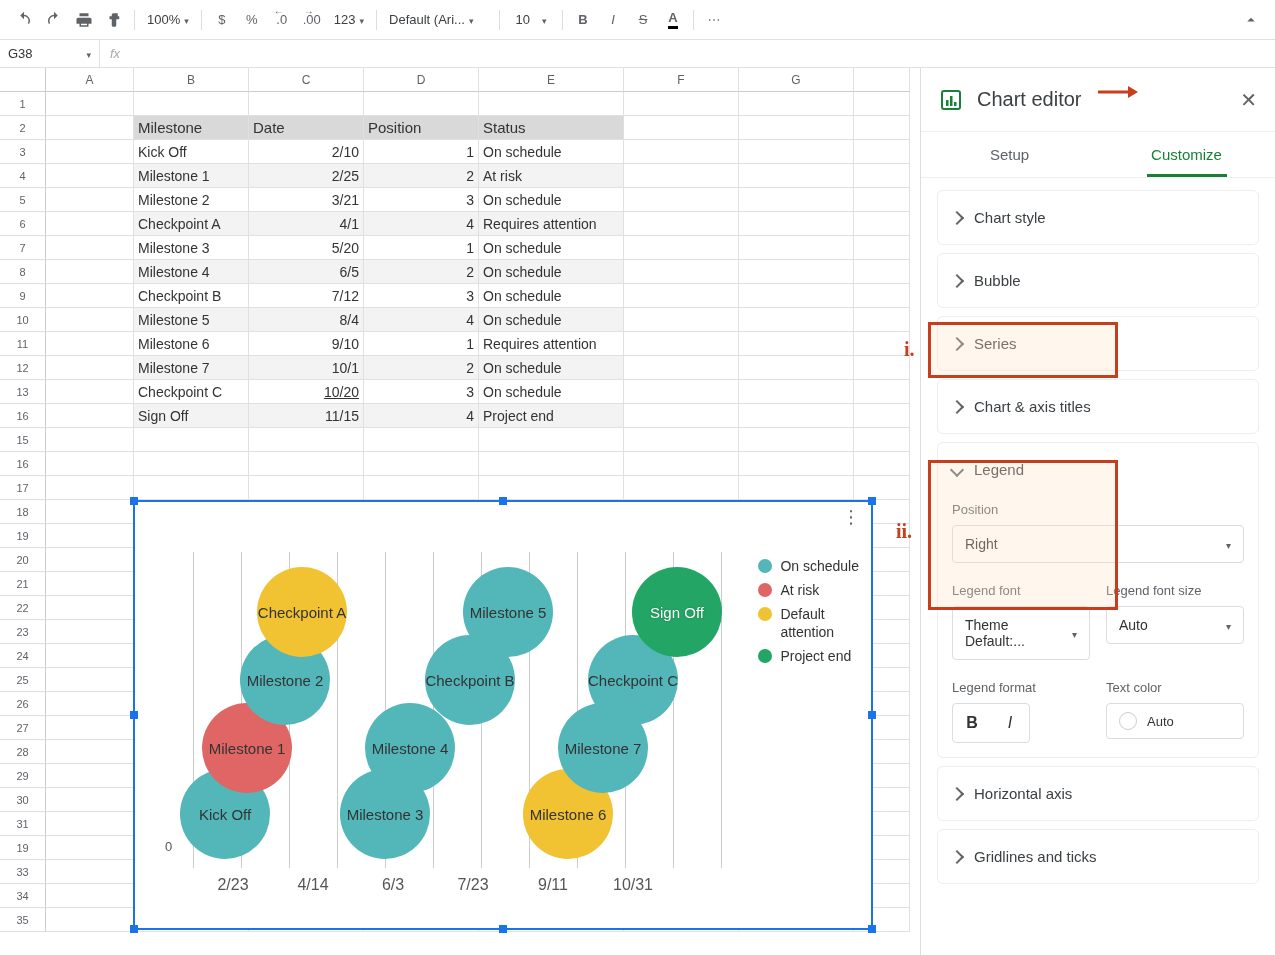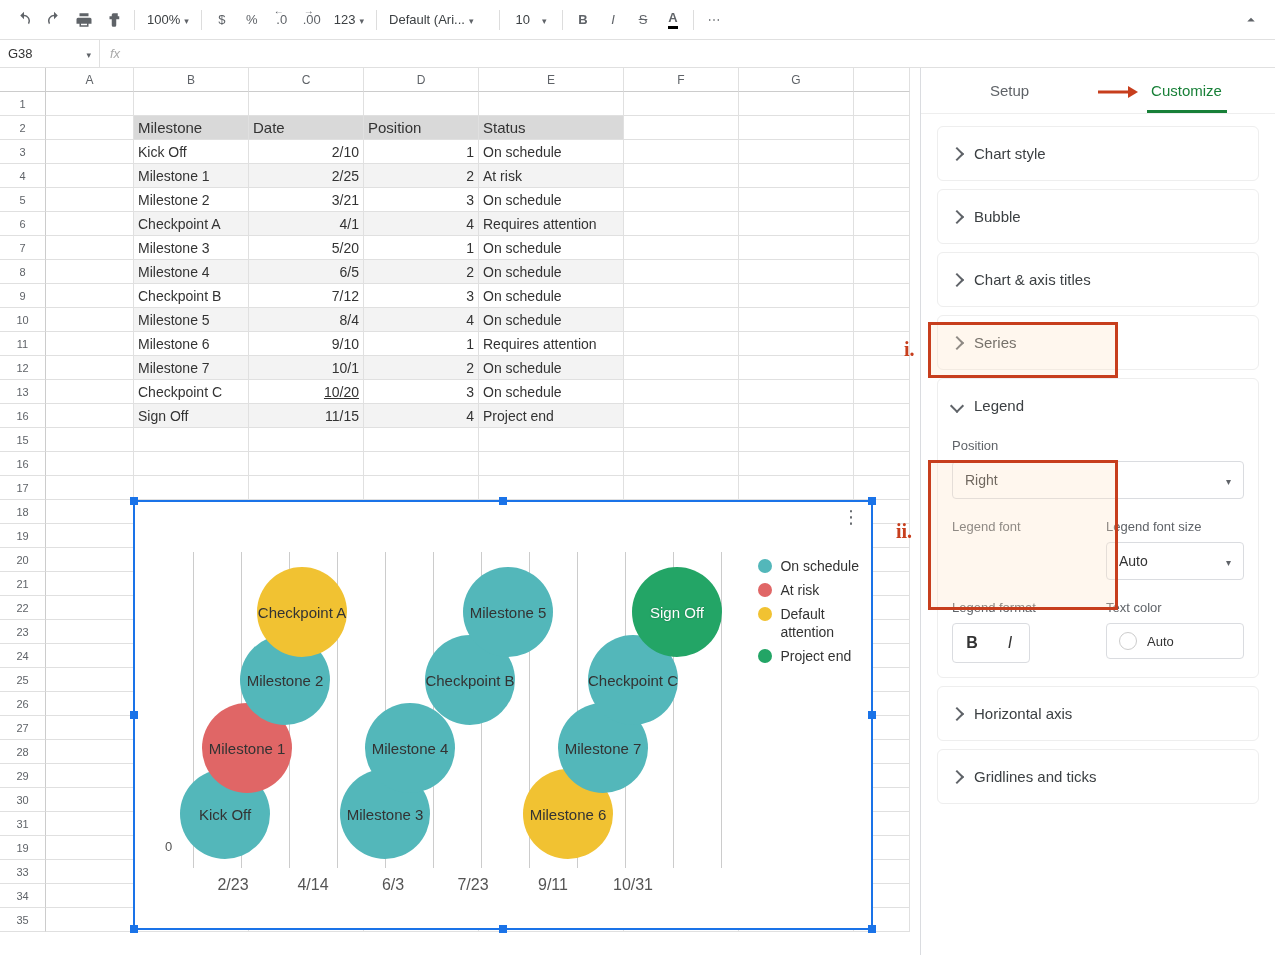--- a/index.html
+++ b/index.html
@@ -677,64 +677,78 @@
           </div>
           <div class="legend-item">
             <div class="dot d-green"></div>
             <span>Project end</span>
           </div>
         </div>
     </div>
   </div>
 
   <div class="sidebar">
+    <div class="sb-header">
+      <svg width="24" height="24" viewBox="0 0 24 24">
+          <rect x="3" y="3" width="18" height="18" rx="2" fill="none" stroke="#188038" stroke-width="2"></rect>
+          <rect x="7" y="12" width="2.5" height="6" fill="#188038"></rect>
+          <rect x="11" y="8" width="2.5" height="10" fill="#188038"></rect>
+          <rect x="15" y="14" width="2.5" height="4" fill="#188038"></rect>
+        </svg>
+      <div class="sb-title">Chart editor</div>
+      <div class="sb-close">✕</div>
+    </div>
     <div class="sb-tabs">
       <div class="sb-tab">Setup</div>
       <div class="sb-tab active">Customize</div>
     </div>
     <div class="sb-sections">
       <div class="sec">
           <div class="sec-head">
             <span class="chev"></span>
             <span>Chart style</span>
           </div>
         </div>
       <div class="sec">
           <div class="sec-head">
             <span class="chev"></span>
             <span>Bubble</span>
           </div>
         </div>
       <div class="sec">
           <div class="sec-head">
             <span class="chev"></span>
-            <span>Chart &amp; axis titles</span>
+            <span>Series</span>
           </div>
         </div>
       <div class="sec">
           <div class="sec-head">
             <span class="chev"></span>
-            <span>Series</span>
+            <span>Chart &amp; axis titles</span>
           </div>
         </div>
 
       <div class="sec">
         <div class="sec-head">
             <span class="chev down"></span>
             <span>Legend</span>
           </div>
         <div class="sec-body">
           <div class="field-label">Position</div>
           <div class="select">
               <span>Right</span>
               <span class="caret"></span>
             </div>
           <div class="row-2">
             <div>
               <div class="field-label">Legend font</div>
+              <div class="select">
+                  <span>Theme Default:...</span>
+                  <span class="caret"></span>
+                </div>
             </div>
             <div>
               <div class="field-label">Legend font size</div>
               <div class="select">
                   <span>Auto</span>
                   <span class="caret"></span>
                 </div>
             </div>
           </div>
           <div class="row-2">

